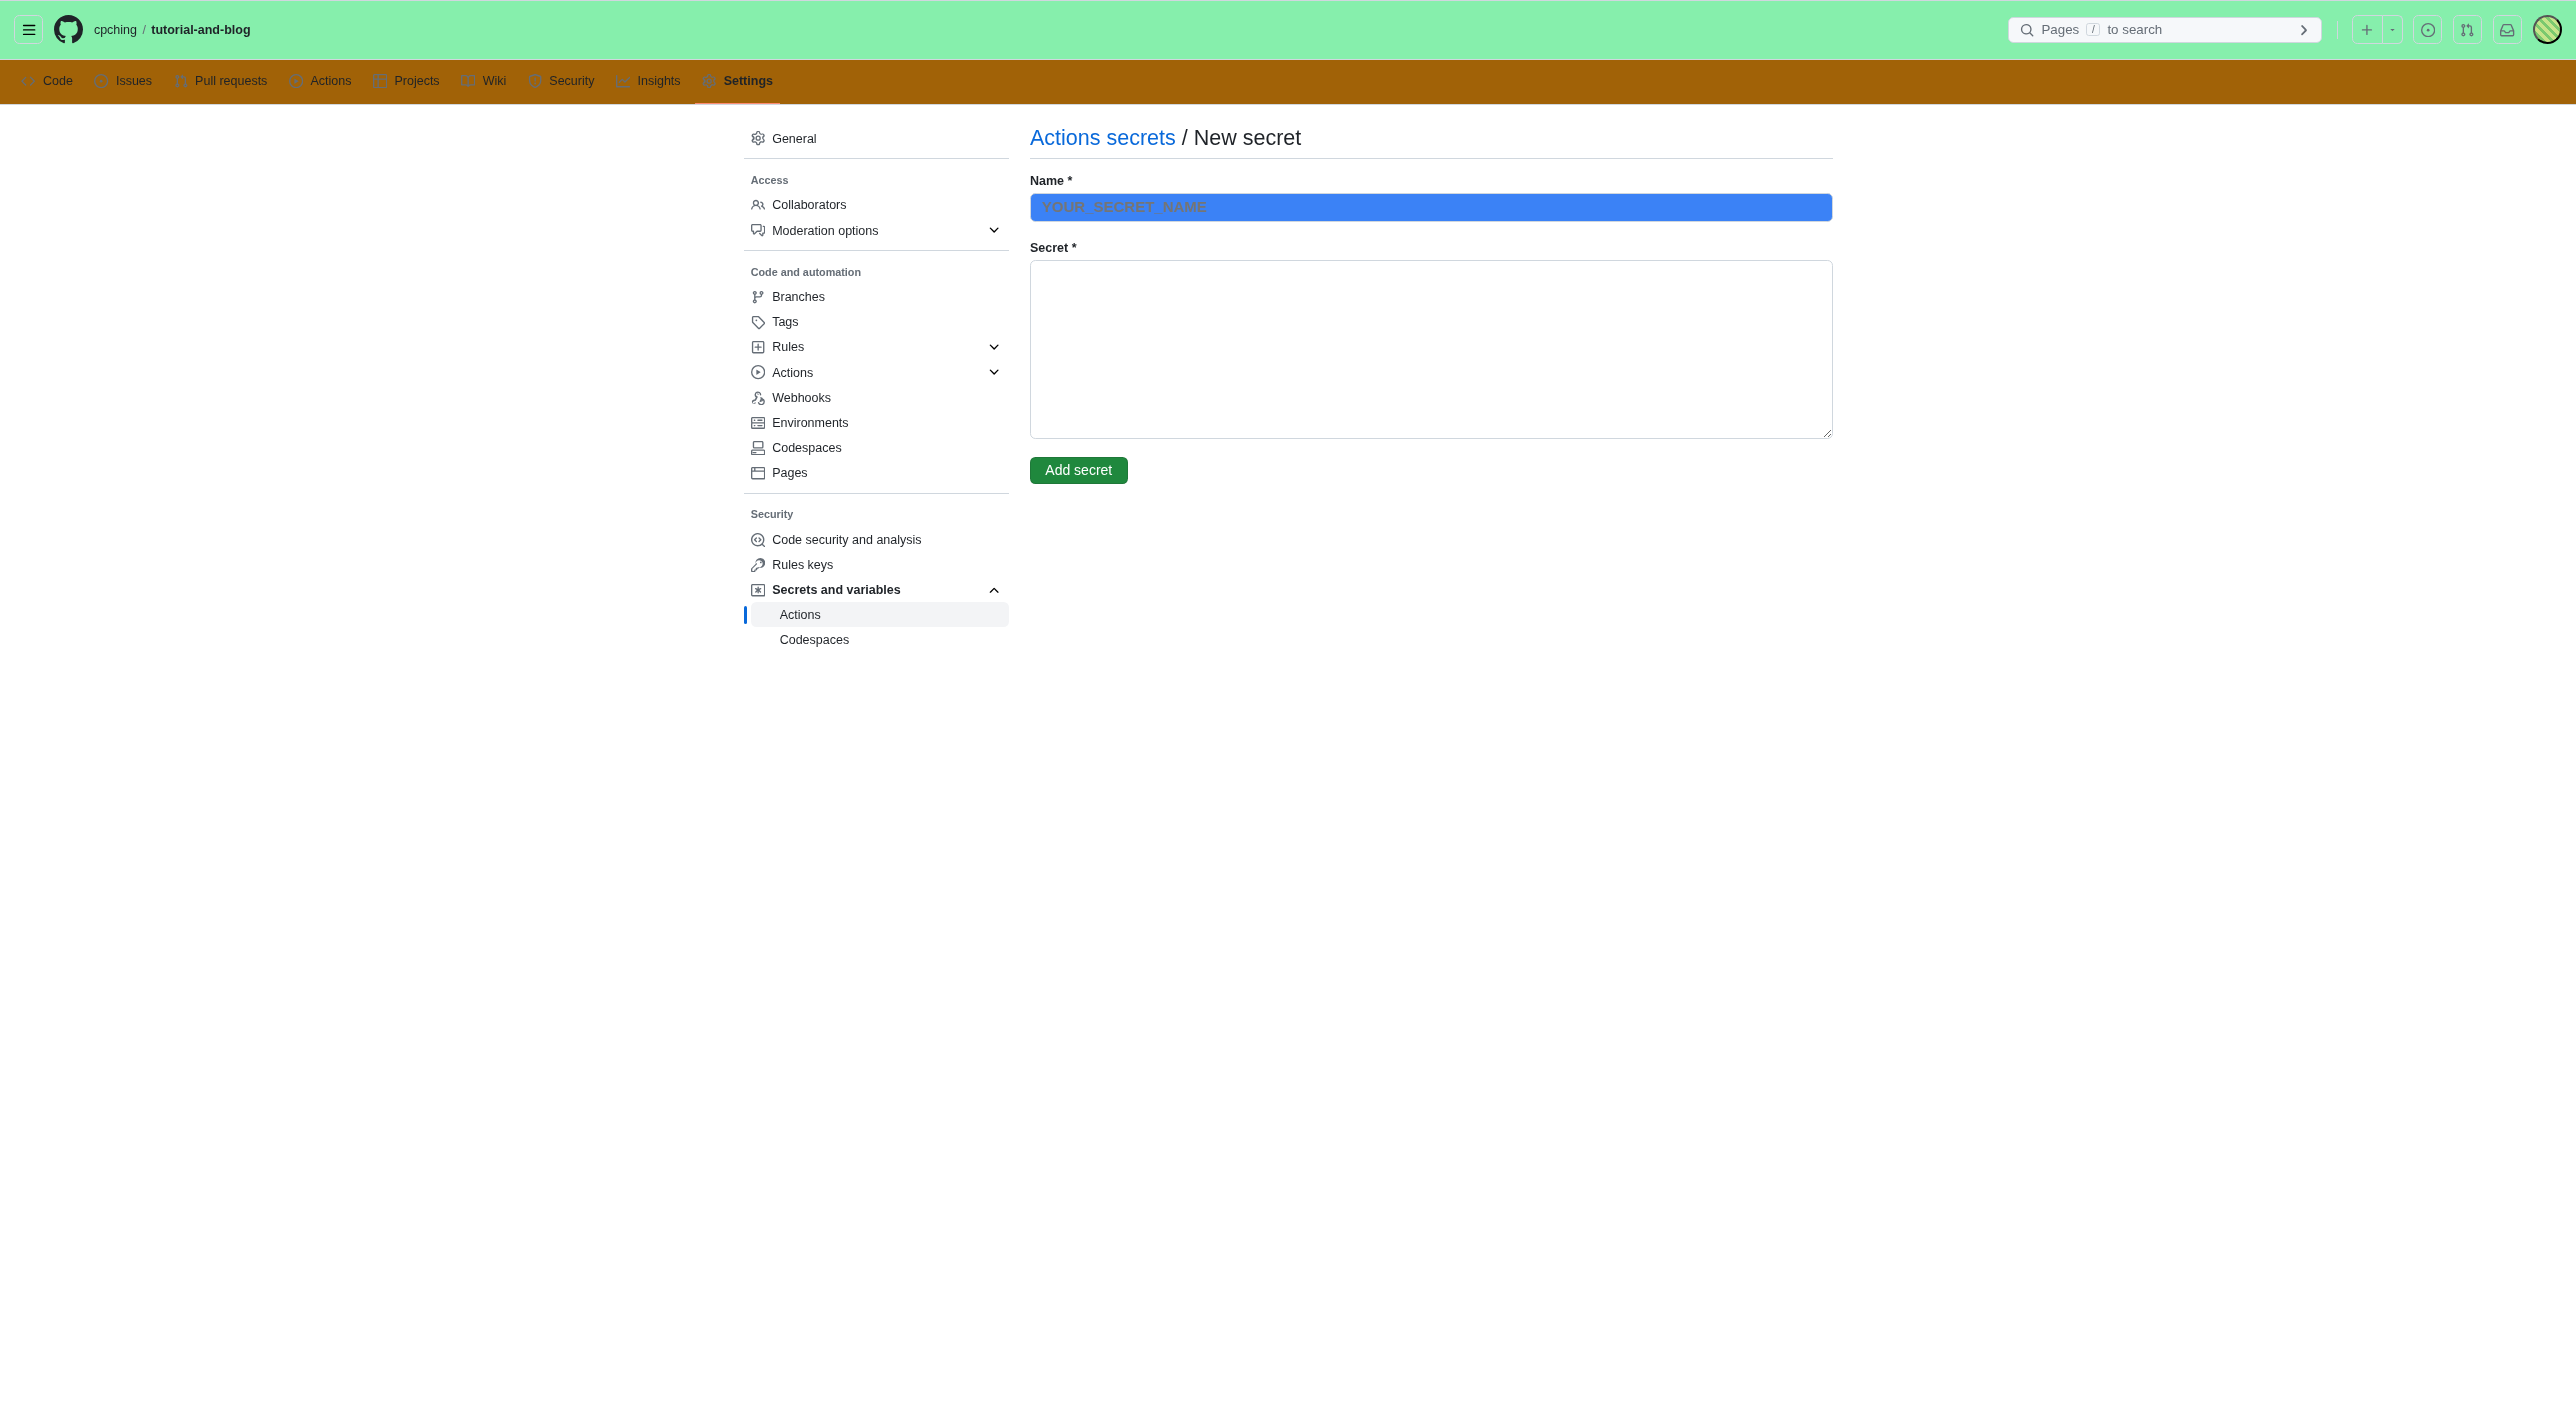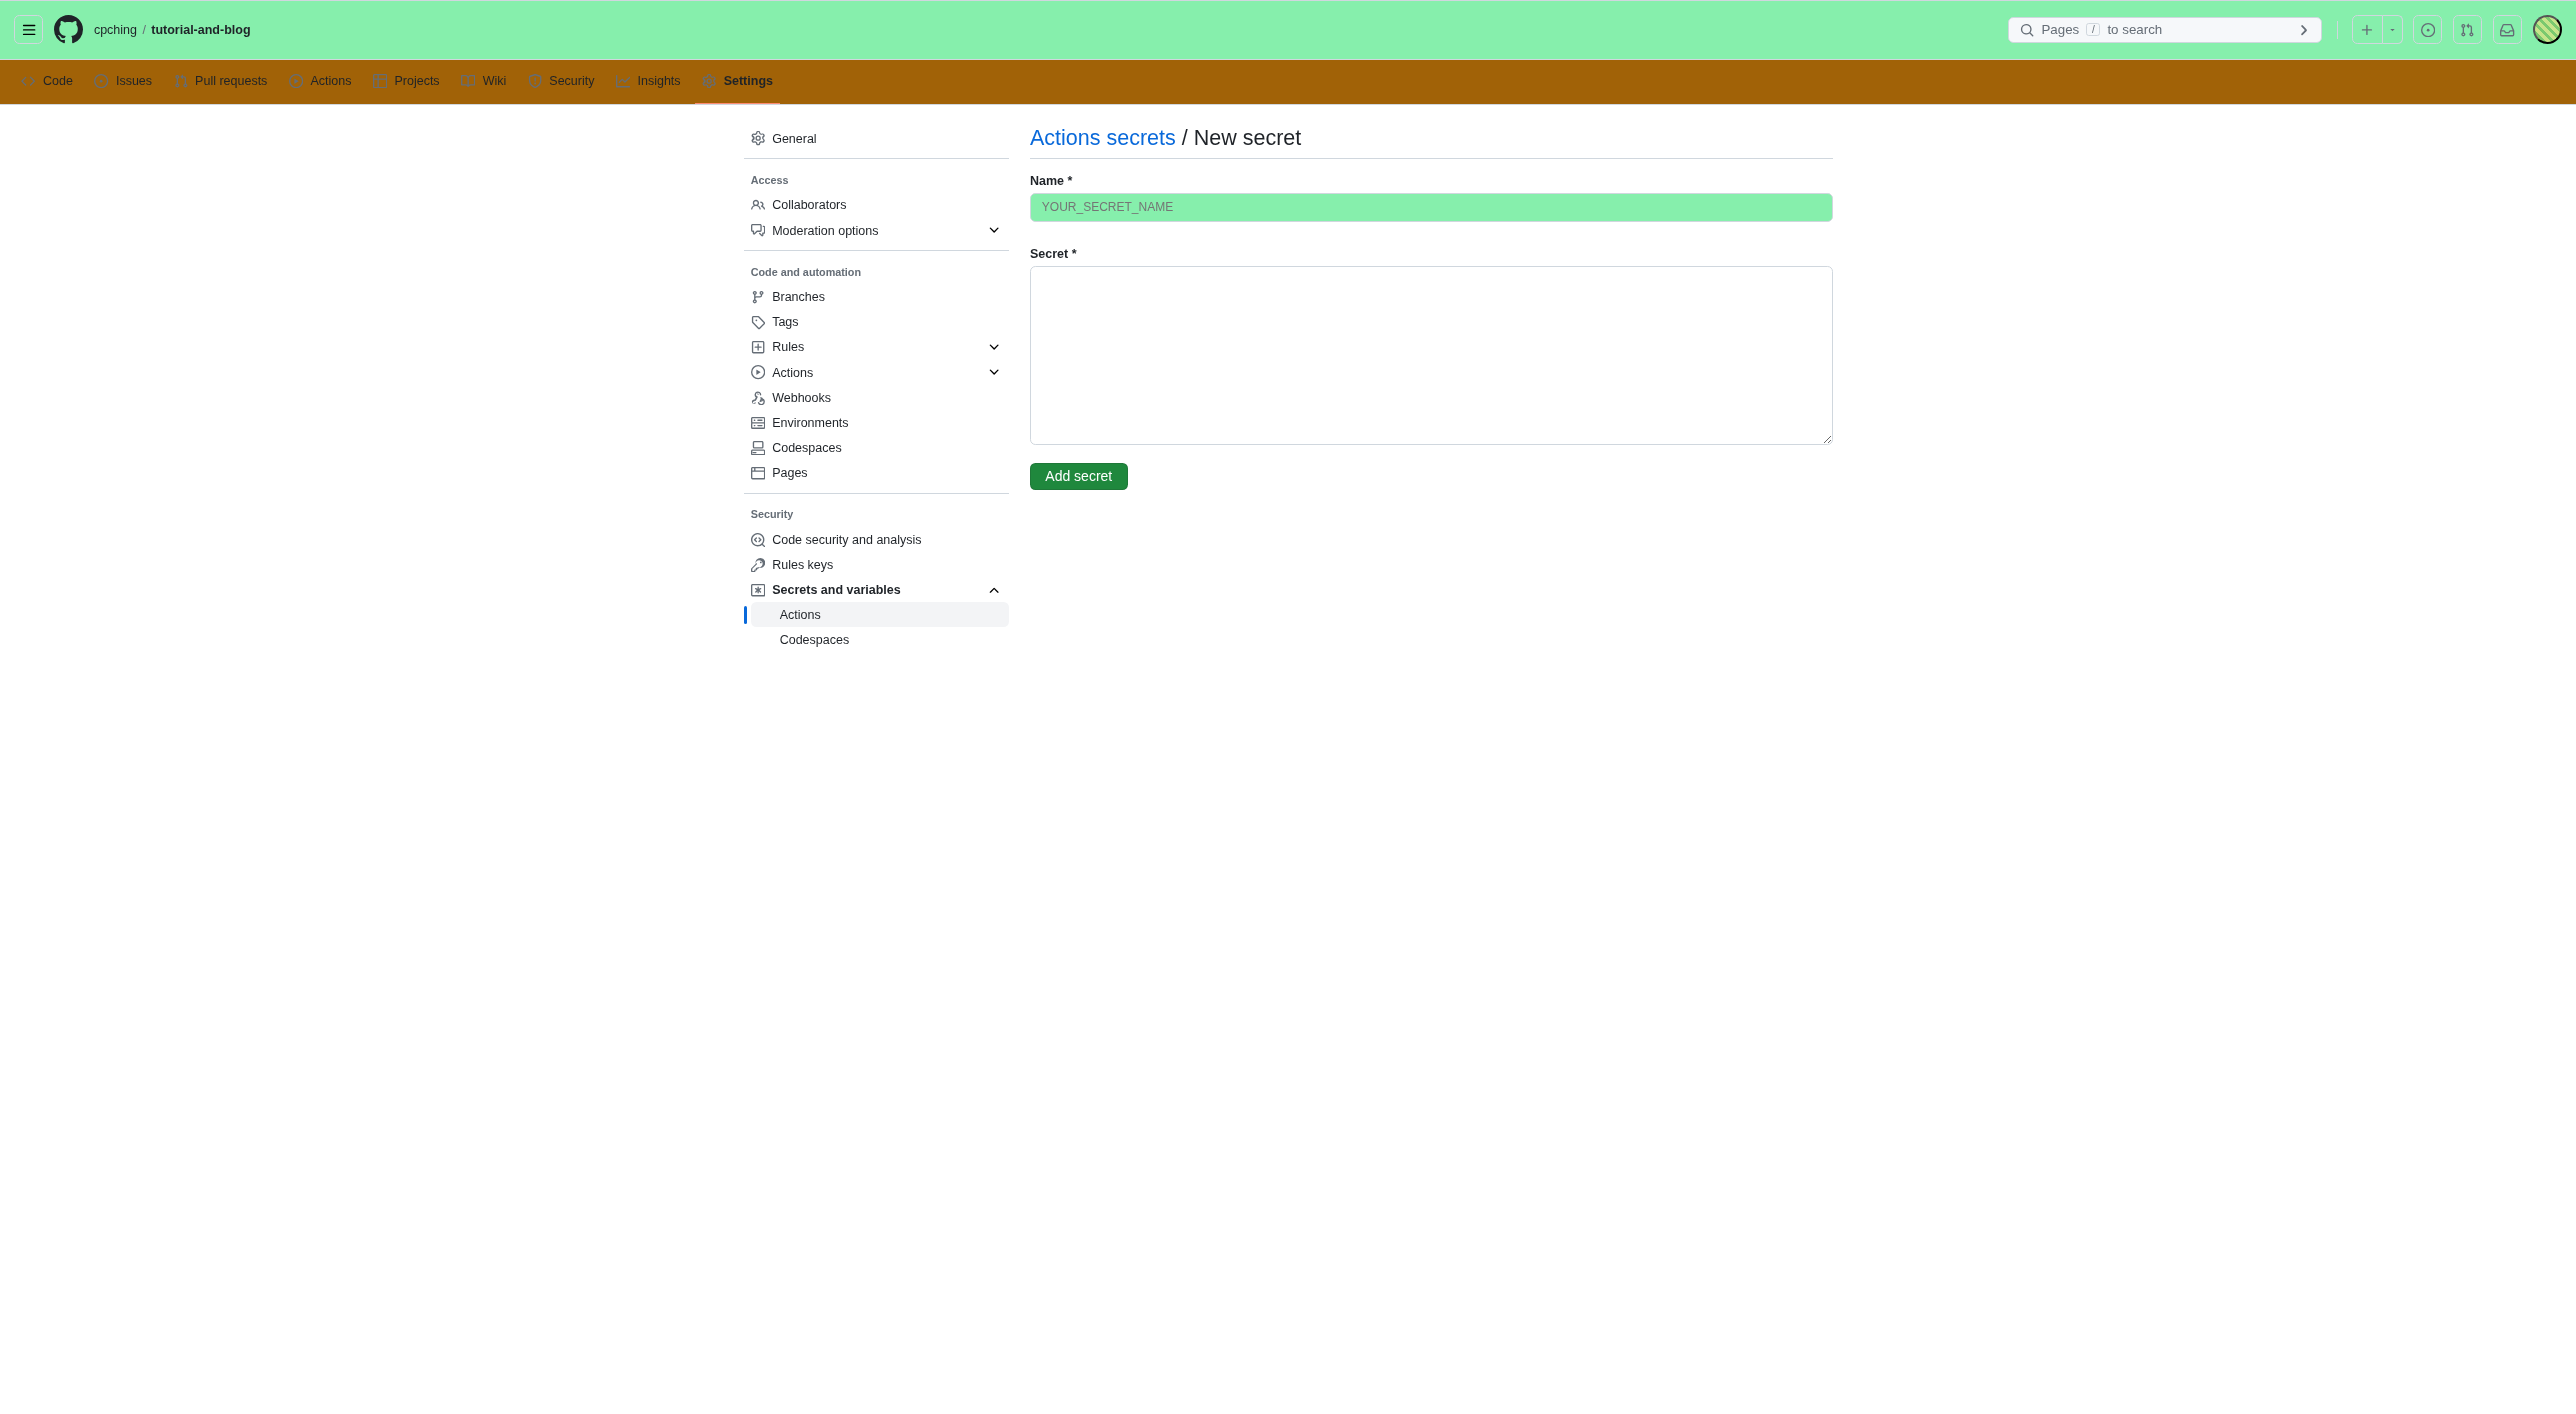--- a/index.html
+++ b/index.html
@@ -138,30 +138,31 @@
     }
     .content { flex: 1; min-width: 0; }
     .page-title {
       font-size: 21.5px;
       font-weight: 400;
       padding-bottom: 7.2px;
       border-bottom: 0.9px solid #d0d7de;
       margin-bottom: 14.3px;
     }
     .page-title a { color: #0969da; text-decoration: none; }
-    .form-label { font-weight: 600; display: block; margin-bottom: 5.4px; margin-top: 25px; }
+    .form-label { font-weight: 600; display: block; margin-bottom: 5.4px; margin-top: 19px; }
     .form-label:first-of-type { margin-top: 3.6px;}
     .form-input {
       width: 100%;
       padding: 4.5px 10.8px;
       border: 0.9px solid #d0d7de;
       border-radius: 5.4px;
-      font-size: 12px;
+      font-size: 15px;
       line-height: 18px;
-      background: #86efac;
+      background: #3b82f6;
+      font-weight: bold;
     }
     .form-textarea {
       width: 100%;
       min-height: 179px;
       padding: 7.2px 10.8px;
       border: 0.9px solid #d0d7de;
       border-radius: 5.4px;
       font-size: 12.5px;
       resize: vertical;
       font-family: inherit;

